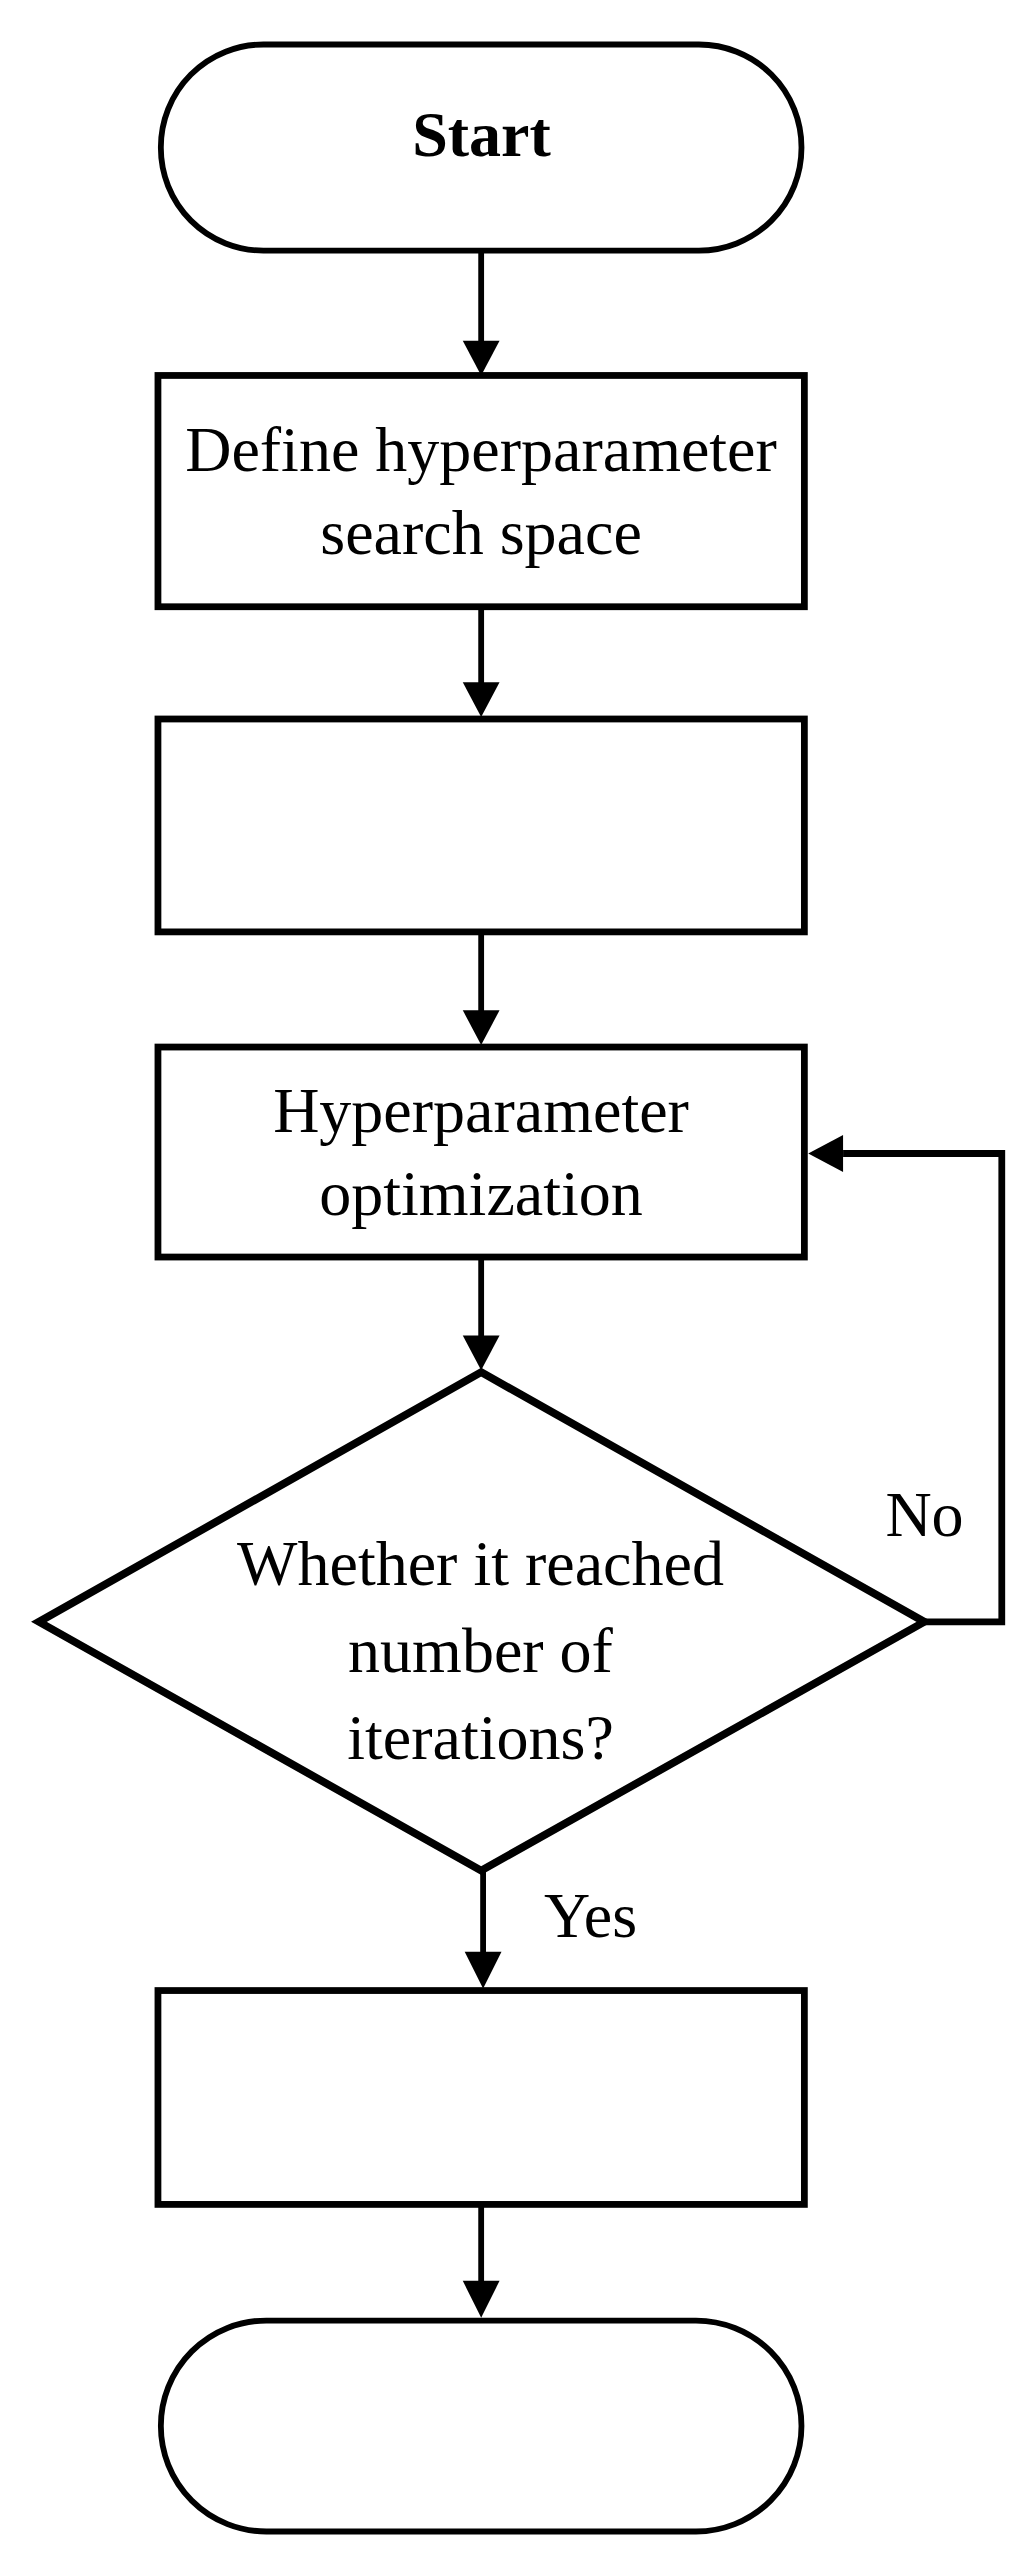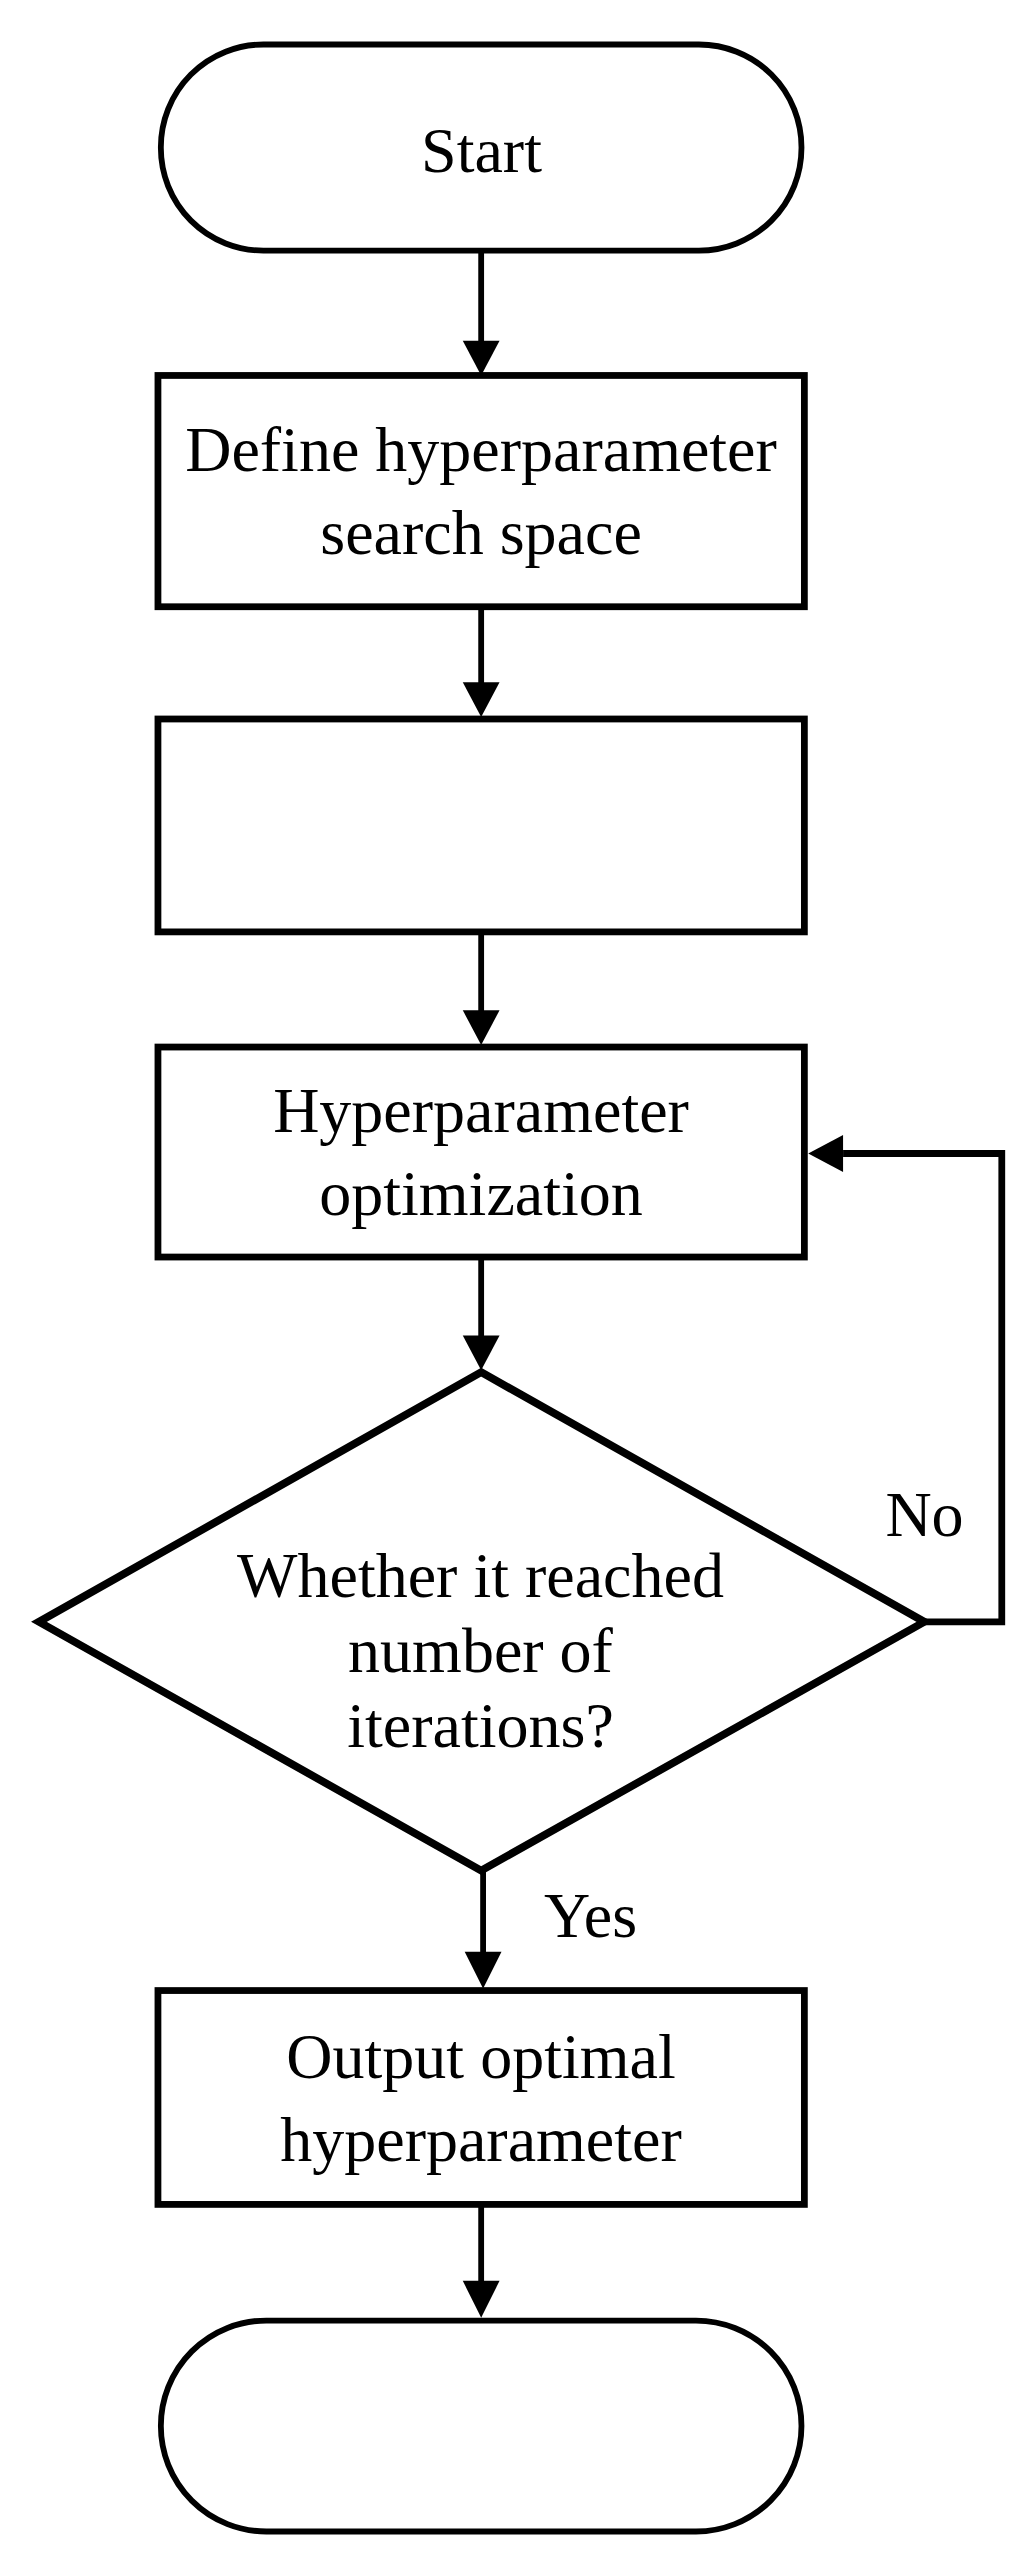--- a/index.html
+++ b/index.html
@@ -99,45 +99,41 @@
     <polygon class="head" points="480,2017 518,2017 499,2055"></polygon>
 
     <rect class="shape" x="163" y="2057" width="668" height="221" stroke-width="7"></rect>
 
     <line class="conn" x1="497" y1="2278" x2="497" y2="2359" stroke-width="6"></line>
     <polygon class="head" points="478,2357 516,2357 497,2395"></polygon>
 
     <rect class="shape" x="166" y="2398" width="662" height="218" rx="109" ry="109" stroke-width="6"></rect>
   </svg>
 
-  <div class="label" style="left:161px; top:47px; width:641px; height:206px;">
+  <div class="label" style="left:161px; top:31px; width:641px; height:206px;font-weight:bold;">
     <div class="line">Start</div>
   </div>
 
   <div class="label" style="left:158px; top:375px; width:646px; height:231px;text-align:right;">
     <div class="line">Define hyperparameter</div>
     <div class="line">search space</div>
   </div>
 
 
   <div class="label" style="left:158px; top:1047px; width:646px; height:210px;">
     <div class="line">Hyperparameter</div>
     <div class="line">optimization</div>
   </div>
 
-  <div class="label diamond-label" style="left:142px; top:1372px; width:677px; height:498px;">
+  <div class="label diamond-label" style="left:142px; top:1372px; width:677px; height:498px;gap:12px;">
     <div class="line">Whether it reached</div>
     <div class="line">number of</div>
     <div class="line">iterations?</div>
   </div>
 
   <div class="edge-label" style="left:852px; top:1479px; width:145px; height:72px;">No</div>
 
   <div class="edge-label" style="left:518px; top:1880px; width:145px; height:72px;">Yes</div>
 
-  <div class="label" style="left:158px; top:1991px; width:646px; height:214px;">
-    <div class="line">Output optimal</div>
-    <div class="line">hyperparameter</div>
-  </div>
 
 
 </div>
 
 
 </body></html>

